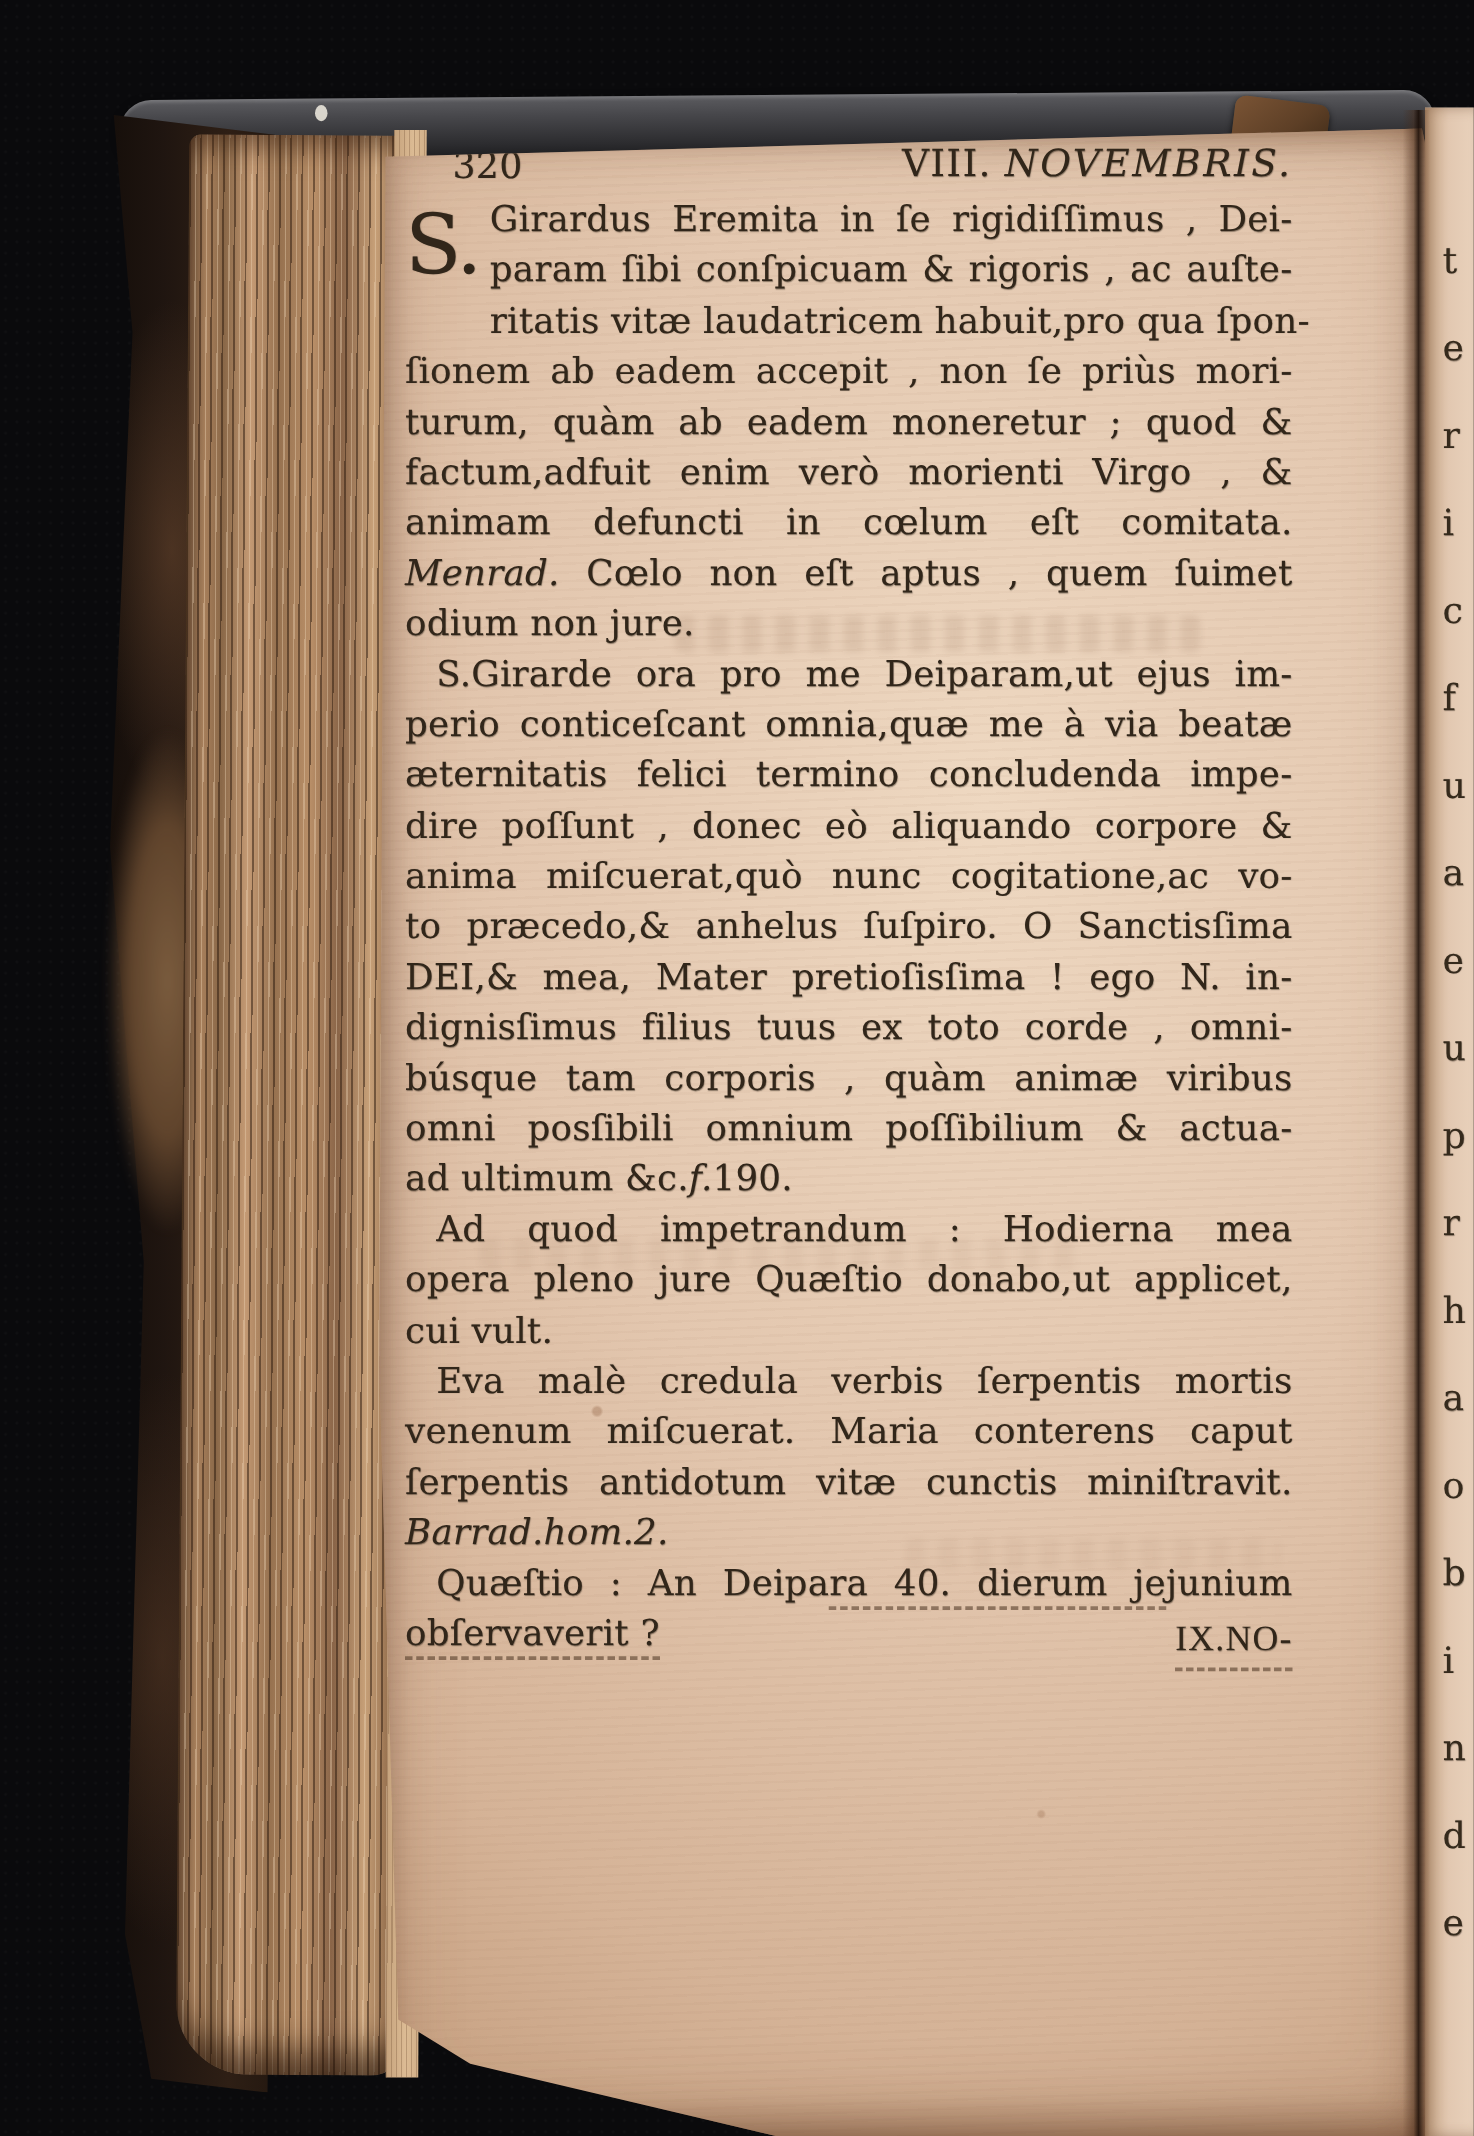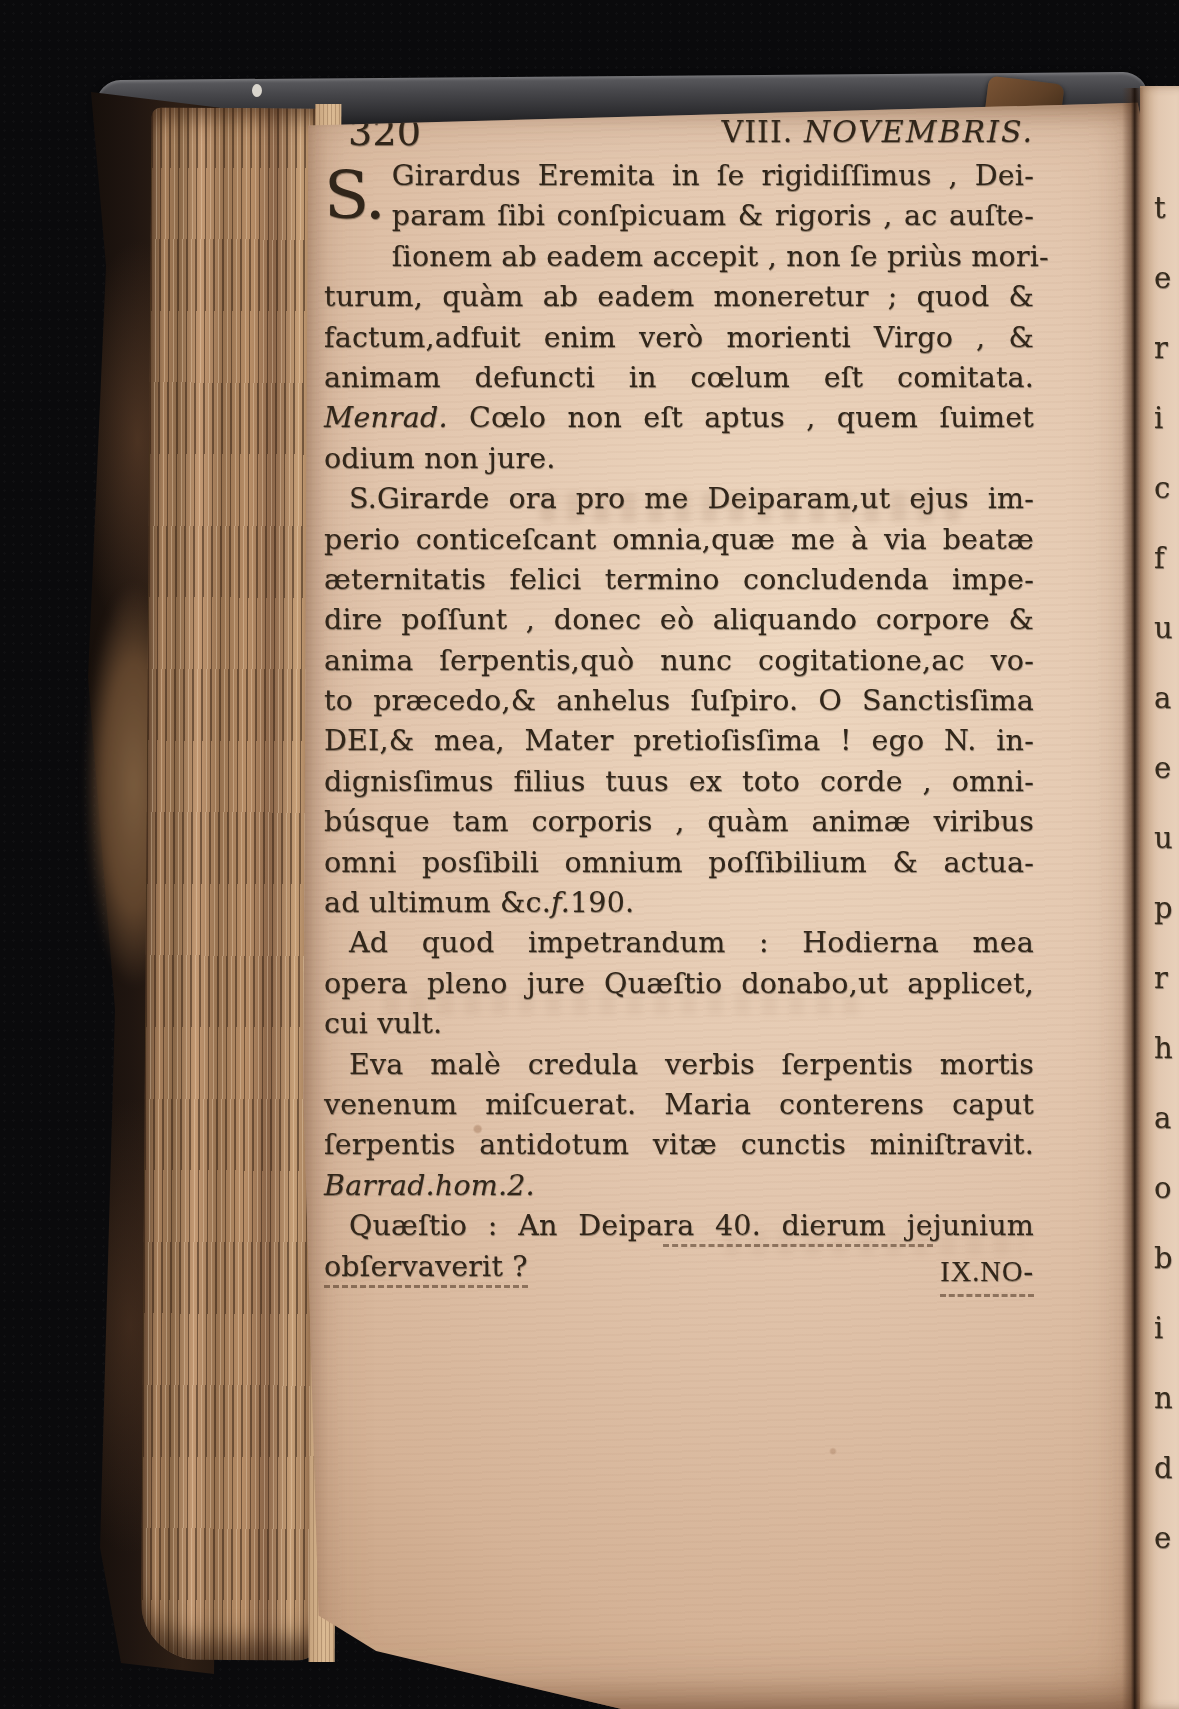--- a/index.html
+++ b/index.html
@@ -75,21 +75,21 @@
     box-shadow:inset 4px 0 10px rgba(90,55,32,.4);}
   .frags{position:absolute;left:14px;top:108px;display:flex;flex-direction:column;gap:41px;
     font-size:29px;line-height:29px;color:#352a1c;
     text-shadow:0.4px 0.6px 0.8px rgba(40,30,20,.5);}
 
   
   .content{position:absolute;left:24px;top:12px;width:710px;color:#31261a;
     font-size:28.5px;letter-spacing:.2px;
     text-shadow:0.4px 0.6px 0.9px rgba(44,33,22,.5);}
   .hdr{position:relative;height:44px;line-height:44px;margin-bottom:2px;}
-  .pagenum{position:absolute;left:24px;top:0;font-size:38px;}
+  .pagenum{position:absolute;left:38px;top:0;font-size:29px;}
   .hdr-center{display:block;text-align:right;padding-left:76px;font-size:30px;letter-spacing:1px;}
   .hdr-center .month{font-style:italic;letter-spacing:2px;}
   .line{position:relative;height:40.4px;line-height:40.4px;white-space:nowrap;
     text-align:justify;text-align-last:justify;}
   .line.last{text-align-last:left;}
   .line.indent{text-indent:25px;}
   .it{font-style:italic;}
   .mark{border-bottom:3px dashed rgba(74,51,33,.55);padding-bottom:2px;}
   .dropcap{float:left;font-size:66px;line-height:68px;height:78px;padding:6px 8px 0 0;
     letter-spacing:-2px;}
@@ -120,33 +120,34 @@
     <div class="ghost g3"></div>
     <div class="hdr">
       <span class="pagenum">320</span>
       <span class="hdr-center"><span>VIII.</span> <span class="month">NOVEMBRIS.</span></span>
     </div>
 
   <div class="paragraph">
         <span class="dropcap">S.</span>
         <div class="line"><span class="">Girardus Eremita in ſe rigidiſſimus , Dei-</span></div>
         <div class="line"><span class="">param ſibi conſpicuam &amp; rigoris , ac auſte-</span></div>
+        <div class="line"><span class="">ritatis vitæ laudatricem habuit,pro qua ſpon-</span></div>
         <div class="line"><span class="">ſionem ab eadem accepit , non ſe priùs mori-</span></div>
         <div class="line"><span class="">turum, quàm ab eadem moneretur ; quod &amp;</span></div>
         <div class="line"><span class="">factum,adfuit enim verò morienti Virgo , &amp;</span></div>
         <div class="line"><span class="">animam defuncti in cœlum eſt comitata.</span></div>
         <div class="line"><span class="it ">Menrad.</span><span class=""> Cœlo non eſt aptus , quem ſuimet</span></div>
         <div class="line last"><span class="">odium non jure.</span></div>
       </div>
       <div class="paragraph">
         <div class="line indent"><span class="">S.Girarde ora pro me Deiparam,ut ejus im-</span></div>
         <div class="line"><span class="">perio conticeſcant omnia,quæ me à via beatæ</span></div>
         <div class="line"><span class="">æternitatis felici termino concludenda impe-</span></div>
         <div class="line"><span class="">dire poſſunt , donec eò aliquando corpore &amp;</span></div>
-        <div class="line"><span class="">anima ſerpentis,quò nunc cogitatione,ac vo-</span></div>
+        <div class="line"><span class="">anima miſcuerat,quò nunc cogitatione,ac vo-</span></div>
         <div class="line"><span class="">to præcedo,&amp; anhelus ſuſpiro. O Sanctisſima</span></div>
         <div class="line"><span class="">DEI,&amp; mea, Mater pretioſisſima ! ego N. in-</span></div>
         <div class="line"><span class="">dignisſimus filius tuus ex toto corde , omni-</span></div>
         <div class="line"><span class="">búsque tam corporis , quàm animæ viribus</span></div>
         <div class="line"><span class="">omni posſibili omnium poſſibilium &amp; actua-</span></div>
         <div class="line last"><span class="">ad ultimum &amp;c.</span><span class="it ">f.</span><span class="">190.</span></div>
       </div>
       <div class="paragraph">
         <div class="line indent"><span class="">Ad quod impetrandum : Hodierna mea</span></div>
         <div class="line"><span class="">opera pleno jure Quæſtio donabo,ut applicet,</span></div>

